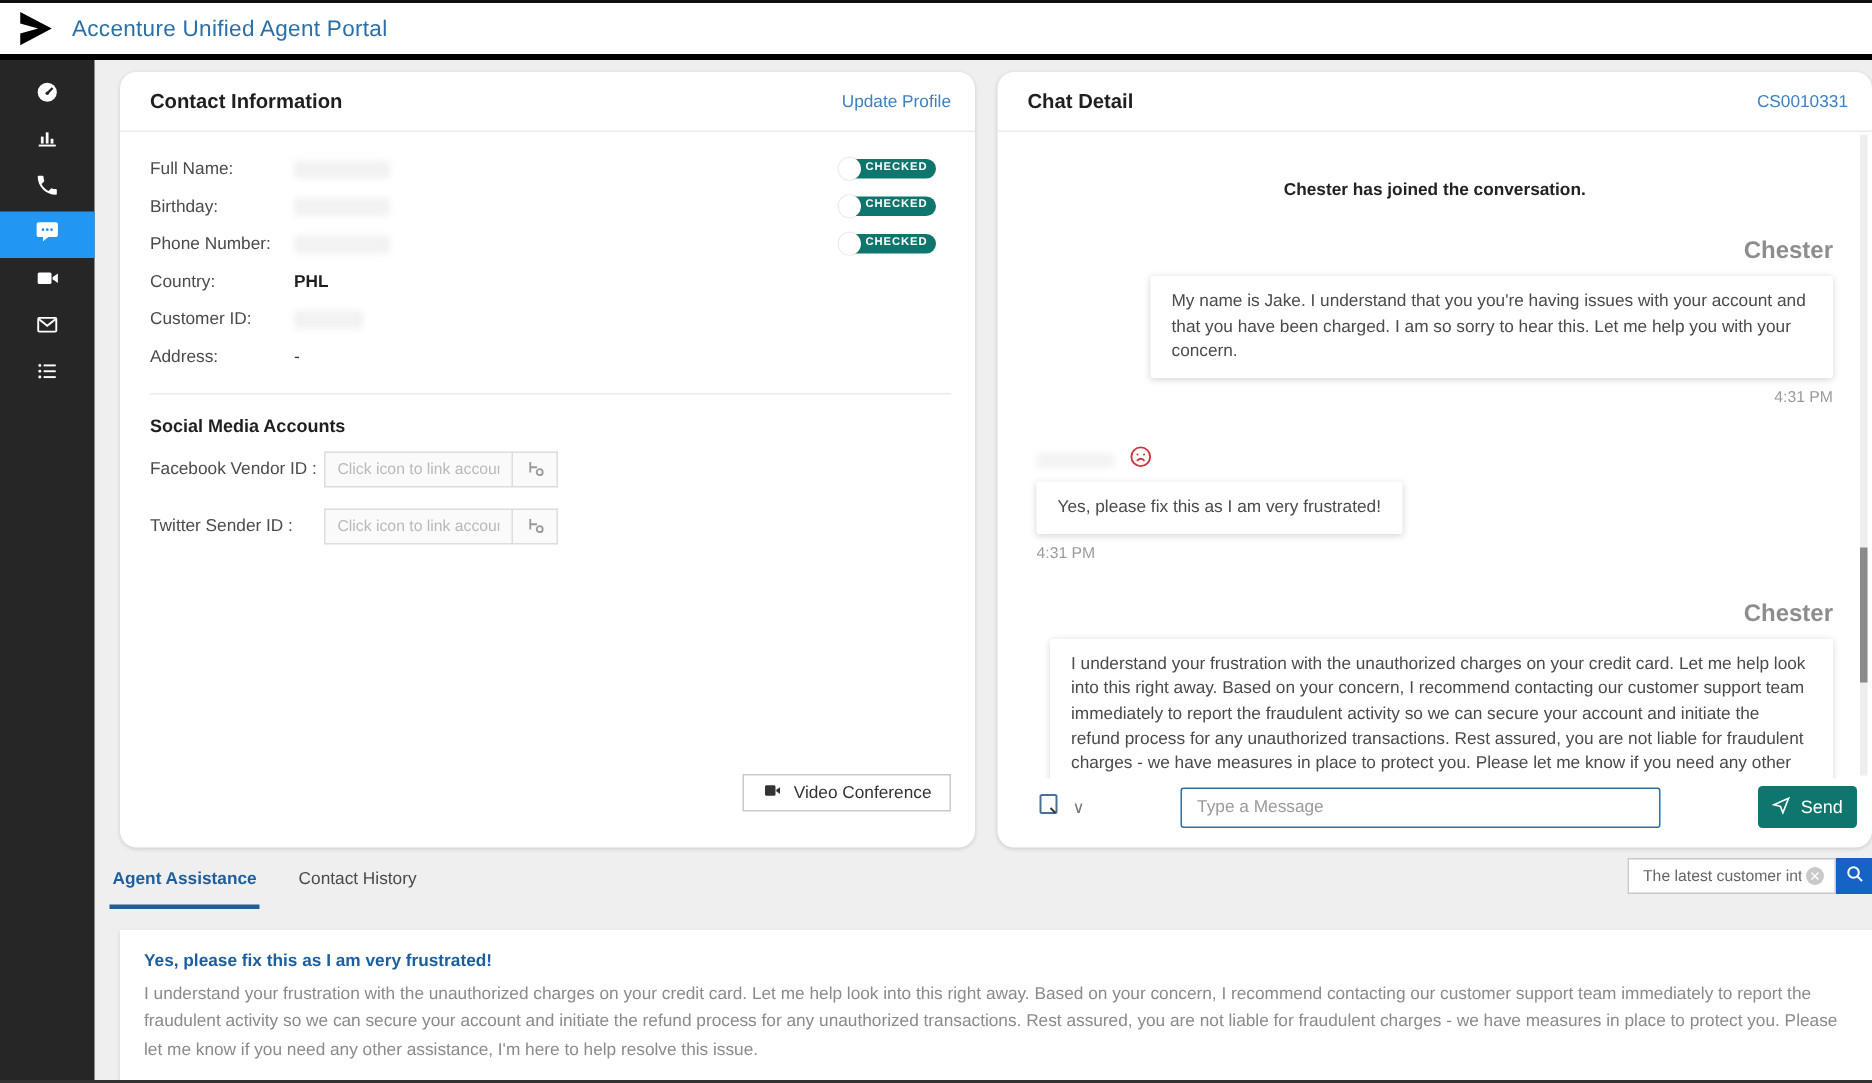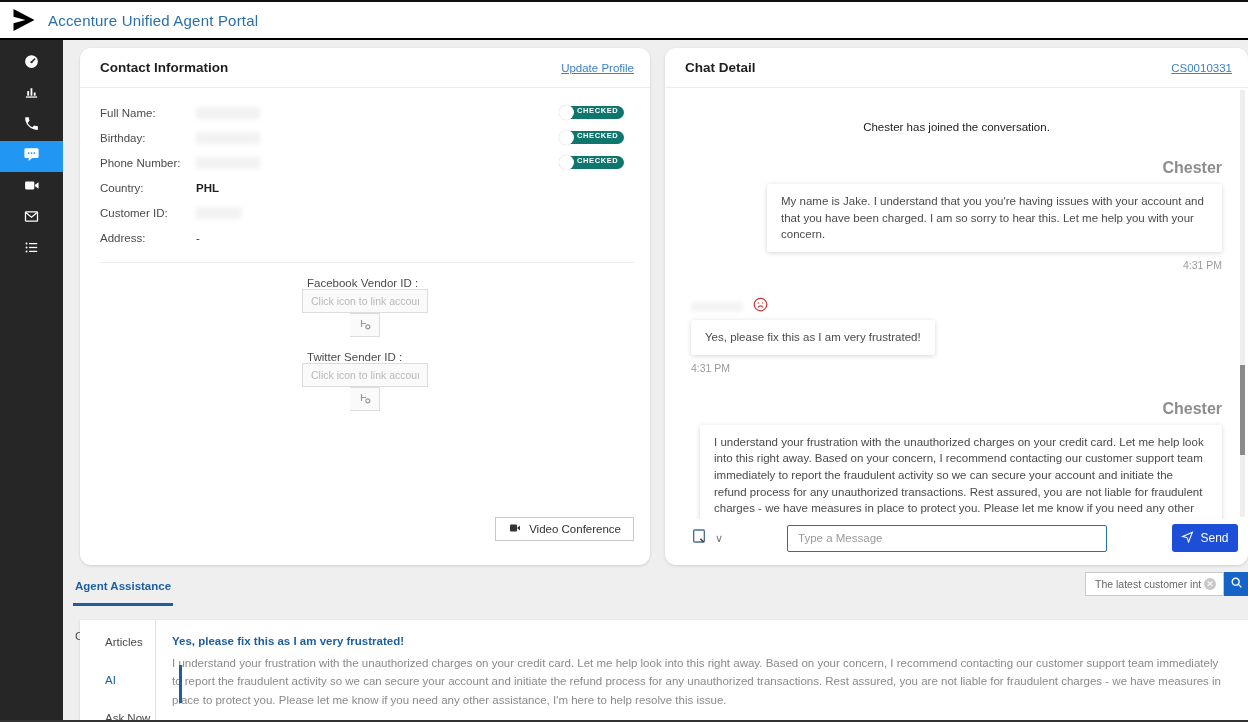--- a/index.html
+++ b/index.html
@@ -4,75 +4,75 @@
 <style>
   * { margin:0; padding:0; box-sizing:border-box; }
   html,body { width:1248px; height:722px; overflow:hidden; }
   body { font-family:"Liberation Sans",sans-serif; background:#efefef; position:relative; }
 
   .topline { position:absolute; top:0; left:0; width:1248px; height:2px; background:#101010; z-index:60; }
   .bottomline { position:absolute; bottom:0; left:0; width:1248px; height:2px; background:#323232; z-index:60; }
 
   
   .header { position:absolute; top:2px; left:0; width:1248px; height:38px; background:#fff;
-            border-bottom:2px solid #000000; display:flex; align-items:center; z-index:20; }
+            border-bottom:4px solid #000000; display:flex; align-items:center; z-index:20; }
   .logo { width:48px; height:38px; display:flex; align-items:center; justify-content:center; }
   .logo svg { width:32px; height:28px; }
   .app-title { color:#2a6fa8; font-size:15px; letter-spacing:.2px; }
 
   
   .sidebar { position:absolute; top:40px; left:0; width:63px; height:682px; background:#262626; padding-top:8px; }
   .nav-item { width:63px; height:31px; display:flex; align-items:center; justify-content:center; cursor:pointer; }
   .nav-item svg { width:17px; height:17px; }
   .nav-item.active { background:#2196f3; }
 
   .main { position:absolute; top:40px; left:63px; width:1185px; height:682px; }
 
   .card { position:absolute; background:#fff; box-shadow:0 1px 3px rgba(0,0,0,.14);border-radius:11px; }
   .contact-card { left:17px; top:8px; width:570px; height:517px; }
   .chat-card { left:602px; top:8px; width:583px; height:517px; }
 
   .card-header { height:40px; display:flex; align-items:center; justify-content:space-between;
                  padding:0 16px 0 20px; border-bottom:1px solid #ececec; }
   .card-title { font-size:13.5px; font-weight:bold; color:#1f1f1f; }
-  .link { font-size:11.5px; color:#3d7fc4; cursor:pointer;text-decoration:underline; }
+  .link { font-size:11.5px; color:#3d7fc4; cursor:pointer; }
 
   
   .fields { padding:12px 26px 0 20px; }
   .field-row { display:flex; align-items:center; height:25px; font-size:11.5px; color:#4a4a4a; }
   .field-label { width:96px; flex-shrink:0; }
   .field-value { font-weight:bold; color:#1f1f1f; }
   .field-value.plain { font-weight:normal; color:#333; }
   .redacted { display:inline-block; width:64px; height:12px; background:#f2f2f2; border-radius:2px; filter:blur(2px); }
   .redacted.small { width:46px; margin-right:4px; }
   .toggle { margin-left:auto; width:64px; height:13px; background:#0f766e; border-radius:8px;
             position:relative; display:flex; cursor:pointer; }
   .toggle .knob { position:absolute; left:-1px; top:-1px; width:15px; height:15px; background:#fff;
                   border-radius:50%; box-shadow:0 0 1px rgba(0,0,0,.3); }
   .toggle .tlabel { margin-left:17px; font-size:7.5px; font-weight:bold; color:#fff; letter-spacing:.6px; }
 
   .divider { border-top:1px solid #ebebeb; margin:12px 16px 14px 20px; }
 
   .social { padding:0 20px; }
   .social-title { font-size:12px; font-weight:bold; color:#1f1f1f; margin-bottom:10px; }
-  .social-row { display:flex; align-items:center; margin-bottom:14px; font-size:11.5px; color:#4a4a4a;flex-direction:column; }
+  .social-row { display:flex; align-items:center; margin-bottom:14px; font-size:11.5px; color:#4a4a4a; }
   .social-label { width:116px; flex-shrink:0; }
   .social-input { width:126px; height:24px; border:1px solid #ddd; background:#fafafa; padding:0 8px;
                   font-size:10.5px; color:#777; font-family:"Liberation Sans",sans-serif; }
   .social-input::placeholder { color:#b9b9b9; }
   .icon-btn { width:30px; height:24px; border:1px solid #ddd; border-left:none; background:#fafafa;
               display:flex; align-items:center; justify-content:center; cursor:pointer; }
 
   .contact-footer { position:absolute; right:16px; bottom:24px; }
   .vc-btn { display:flex; align-items:center; gap:7px; border:1px solid #c9c9c9; background:#fff;
             padding:4px 12px; font-size:11.5px; color:#333; cursor:pointer; font-family:"Liberation Sans",sans-serif; }
 
   
   .chat-body { position:relative; height:431px; padding:0 26px; overflow:hidden; }
-  .sys-msg { text-align:center; font-size:11.5px; font-weight:normal; color:#222; margin-top:33px; }
+  .sys-msg { text-align:center; font-size:11.5px; font-weight:bold; color:#222; margin-top:33px; }
   .msg-group { margin-top:26px; }
   .msg-group.right { text-align:right; }
   .msg-group.left { text-align:left; }
   .sender { font-size:16px; color:#8d8d8d; margin-bottom:7px;font-weight:bold; }
   .bubble { display:inline-block; text-align:left; background:#fff; border-radius:2px;
             box-shadow:0 1px 5px rgba(0,0,0,.16); padding:9px 14px; font-size:11.5px; color:#4a4a4a;
             line-height:1.45; max-width:455px; }
   .bubble.wide { max-width:522px; }
   .bubble.short { max-width:260px; }
   .time { font-size:10.5px; color:#9a9a9a; margin-top:7px; }
@@ -81,26 +81,26 @@
 
   .scroll-track { position:absolute; top:42px; bottom:48px; right:3px; width:5px; background:#eeeeee; }
   .scroll-thumb { position:absolute; top:275px; right:0; width:5px; height:90px; background:#8a8a8a; cursor:grab; }
 
   .chat-footer { height:46px; display:flex; align-items:center; padding:0 10px 8px 26px; }
   .tpl-group { display:flex; align-items:center; gap:8px; cursor:pointer; }
   .chev { font-size:11px; color:#777; }
   .chat-input { width:320px; height:27px; border:1px solid #2a6fad; border-radius:2px; margin-left:64px;
                 padding:0 10px; font-size:11.5px; color:#333; font-family:"Liberation Sans",sans-serif; }
   .chat-input::placeholder { color:#9a9a9a; }
-  .send-btn { margin-left:auto; width:66px; height:28px; background:#1d4ed8; border:none; border-radius:3px;
+  .send-btn { margin-left:auto; width:66px; height:28px; background:#0f766e; border:none; border-radius:3px;
               color:#fff; font-size:12px; display:flex; align-items:center; justify-content:center; gap:6px;
               cursor:pointer; font-family:"Liberation Sans",sans-serif;text-align:center; }
 
   
-  .tabs-row { position:absolute; left:10px; top:540px; display:flex; gap:24px;flex-direction:column; }
+  .tabs-row { position:absolute; left:10px; top:540px; display:flex; gap:24px; }
   .tab { font-size:11.5px; padding:0 2px 11px 2px; cursor:pointer; color:#4a4a4a; }
   .tab.active { color:#1d5f9e; font-weight:bold; border-bottom:3px solid #1d5f9e; }
 
   .search-group { position:absolute; top:532px; left:1022px; display:flex; }
   .search-input { width:139px; height:24px; border:1px solid #c9c9c9; background:#fff; padding:0 22px 0 9px;
                   font-size:10.5px; color:#666; font-family:"Liberation Sans",sans-serif; }
   .clear-icon { position:absolute; right:32px; top:6px; width:12px; height:12px; border-radius:50%;
                 background:#c9c9c9; color:#fff; font-size:9px; line-height:12px; text-align:center; cursor:pointer; }
   .search-btn { width:24px; height:24px; background:#1563c5; border:none; display:flex; align-items:center;
                 justify-content:center; cursor:pointer; }
@@ -225,20 +225,21 @@
       </div>
       <div class="field-row">
         <span class="field-label">Address:</span>
         <span class="field-value plain">-</span>
       </div>
     </div>
 
     <div class="divider"></div>
 
     <div class="social">
+      <div class="social-title">Social Media Accounts</div>
       <div class="social-row">
         <span class="social-label">Facebook Vendor ID :</span>
         <input class="social-input" type="text" disabled="" placeholder="Click icon to link accoun" style="">
         <span class="icon-btn">
           <span><svg width="12" height="12" viewBox="0 0 12 12" fill="none" stroke="#999" stroke-width="1.2">
                 <path d="M2.5 2v7M2.5 5.5h4.5"></path>
                 <circle cx="8.8" cy="8.8" r="2"></circle>
               </svg></span>
         </span>
       </div>
@@ -333,25 +334,20 @@
     <span class="clear-icon">✕</span>
     <button class="search-btn">
       <span><svg width="13" height="13" viewBox="0 0 24 24" fill="none" stroke="#fff" stroke-width="2.4">
             <circle cx="10.5" cy="10.5" r="6.5"></circle>
             <path d="M15.5 15.5L21 21"></path>
           </svg></span>
     </button>
   </div>
 
   <div class="bottom-panel">
-    <div class="bmenu">
-      <div class="bmenu-item">Articles</div>
-      <div class="bmenu-item active">AI</div>
-      <div class="bmenu-item">Ask Now</div>
-    </div>
     <div class="bcontent">
       <div class="bresult-title">Yes, please fix this as I am very frustrated!</div>
       <div class="bresult-body">I understand your frustration with the unauthorized charges on your credit card. Let me help look into this right away. Based on your concern, I recommend contacting our customer support team immediately to report the fraudulent activity so we can secure your account and initiate the refund process for any unauthorized transactions. Rest assured, you are not liable for fraudulent charges - we have measures in place to protect you. Please let me know if you need any other assistance, I'm here to help resolve this issue.</div>
     </div>
   </div>
 
 </div>
 
 <div class="bottomline"></div>
 

